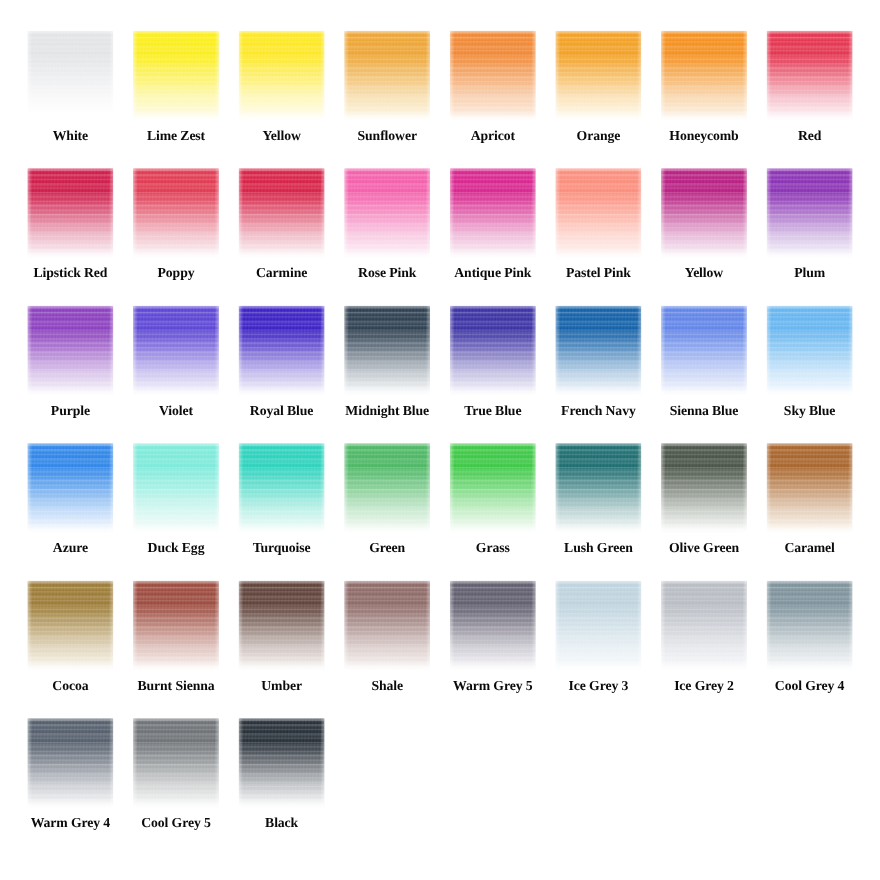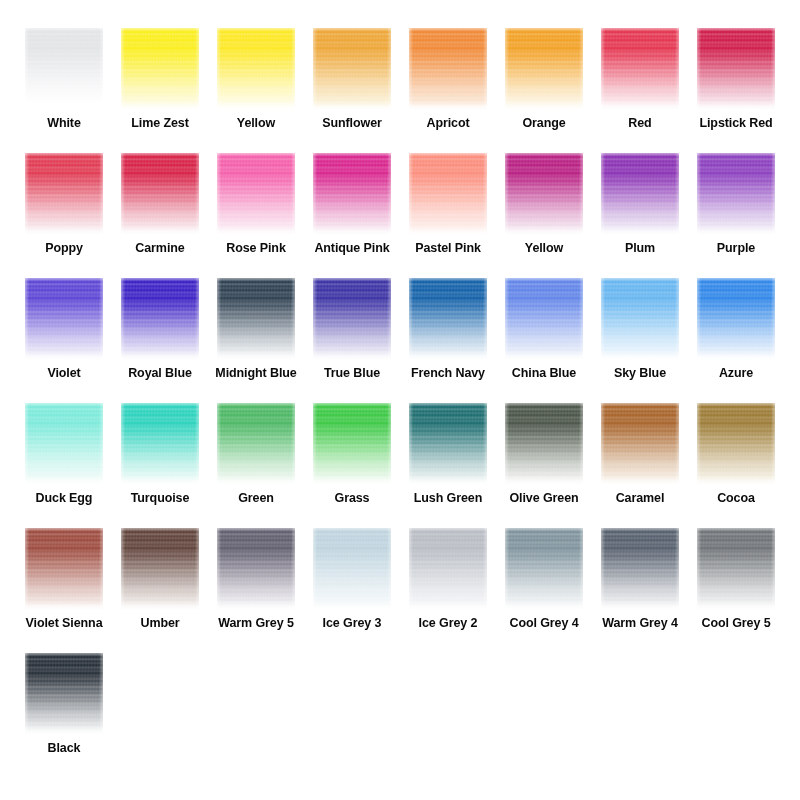--- a/index.html
+++ b/index.html
@@ -15,20 +15,21 @@
     -webkit-font-smoothing: antialiased;
     overflow: hidden;
   }
 
   #swatch-chart {
     position: relative;
     width: 800px;
     height: 800px;
     box-sizing: border-box;
     padding: 22px 0 0 0;
+    font-family: Liberation Serif, serif;
   }
 
   .swatch-grid {
     display: grid;
     grid-template-columns: repeat(8, 96px);
     grid-auto-rows: 125px;
     justify-content: center;
     align-content: start;
   }
 
@@ -155,20 +156,26 @@
         <div class="swatch-label">Apricot</div>
       </div>
       <div class="swatch-cell">
         <div class="swatch-block">
           <div class="swatch-fill" style="background: linear-gradient(rgb(242, 160, 36) 0%, rgb(242, 160, 36) 26%, rgb(247, 196, 116) 52%, rgb(251, 227, 185) 74%, rgb(253, 246, 227) 92%, rgb(255, 255, 255) 100%);"></div>
         </div>
         <div class="swatch-label">Orange</div>
       </div>
       <div class="swatch-cell">
         <div class="swatch-block">
+          <div class="swatch-fill" style="background: linear-gradient(rgb(244, 144, 31) 0%, rgb(244, 144, 31) 26%, rgb(247, 183, 110) 52%, rgb(249, 217, 178) 74%, rgb(251, 237, 219) 92%, rgb(255, 255, 255) 100%);"></div>
+        </div>
+        <div class="swatch-label">Honeycomb</div>
+      </div>
+      <div class="swatch-cell">
+        <div class="swatch-block">
           <div class="swatch-fill" style="background: linear-gradient(rgb(228, 52, 79) 0%, rgb(228, 52, 79) 26%, rgb(238, 128, 146) 52%, rgb(246, 194, 203) 74%, rgb(251, 234, 238) 92%, rgb(255, 255, 255) 100%);"></div>
         </div>
         <div class="swatch-label">Red</div>
       </div>
       <div class="swatch-cell">
         <div class="swatch-block">
           <div class="swatch-fill" style="background: linear-gradient(rgb(207, 28, 74) 0%, rgb(207, 28, 74) 26%, rgb(224, 112, 142) 52%, rgb(238, 184, 200) 74%, rgb(247, 228, 236) 92%, rgb(255, 255, 255) 100%);"></div>
         </div>
         <div class="swatch-label">Lipstick Red</div>
       </div>
@@ -247,21 +254,21 @@
       <div class="swatch-cell">
         <div class="swatch-block">
           <div class="swatch-fill" style="background: linear-gradient(rgb(18, 96, 168) 0%, rgb(18, 96, 168) 26%, rgb(107, 156, 201) 52%, rgb(184, 208, 229) 74%, rgb(231, 239, 246) 92%, rgb(255, 255, 255) 100%);"></div>
         </div>
         <div class="swatch-label">French Navy</div>
       </div>
       <div class="swatch-cell">
         <div class="swatch-block">
           <div class="swatch-fill" style="background: linear-gradient(rgb(97, 132, 232) 0%, rgb(97, 132, 232) 26%, rgb(155, 177, 240) 52%, rgb(204, 215, 246) 74%, rgb(234, 239, 250) 92%, rgb(255, 255, 255) 100%);"></div>
         </div>
-        <div class="swatch-label">China Blue</div>
+        <div class="swatch-label">Sienna Blue</div>
       </div>
       <div class="swatch-cell">
         <div class="swatch-block">
           <div class="swatch-fill" style="background: linear-gradient(rgb(102, 181, 240) 0%, rgb(102, 181, 240) 26%, rgb(158, 208, 245) 52%, rgb(206, 231, 250) 74%, rgb(235, 245, 253) 92%, rgb(255, 255, 255) 100%);"></div>
         </div>
         <div class="swatch-label">Sky Blue</div>
       </div>
       <div class="swatch-cell">
         <div class="swatch-block">
           <div class="swatch-fill" style="background: linear-gradient(rgb(47, 134, 232) 0%, rgb(47, 134, 232) 26%, rgb(125, 179, 240) 52%, rgb(192, 218, 248) 74%, rgb(233, 242, 252) 92%, rgb(255, 255, 255) 100%);"></div>
@@ -313,27 +320,33 @@
       <div class="swatch-cell">
         <div class="swatch-block">
           <div class="swatch-fill" style="background: linear-gradient(rgb(156, 123, 54) 0%, rgb(156, 123, 54) 26%, rgb(193, 172, 126) 52%, rgb(225, 213, 188) 74%, rgb(244, 239, 226) 92%, rgb(255, 255, 255) 100%);"></div>
         </div>
         <div class="swatch-label">Cocoa</div>
       </div>
       <div class="swatch-cell">
         <div class="swatch-block">
           <div class="swatch-fill" style="background: linear-gradient(rgb(156, 74, 62) 0%, rgb(156, 74, 62) 26%, rgb(193, 140, 131) 52%, rgb(224, 196, 191) 74%, rgb(243, 231, 227) 92%, rgb(255, 255, 255) 100%);"></div>
         </div>
-        <div class="swatch-label">Violet Sienna</div>
+        <div class="swatch-label">Burnt Sienna</div>
       </div>
       <div class="swatch-cell">
         <div class="swatch-block">
           <div class="swatch-fill" style="background: linear-gradient(rgb(95, 66, 57) 0%, rgb(95, 66, 57) 26%, rgb(155, 136, 130) 52%, rgb(207, 196, 192) 74%, rgb(239, 233, 230) 92%, rgb(255, 255, 255) 100%);"></div>
         </div>
         <div class="swatch-label">Umber</div>
+      </div>
+      <div class="swatch-cell">
+        <div class="swatch-block">
+          <div class="swatch-fill" style="background: linear-gradient(rgb(141, 106, 103) 0%, rgb(141, 106, 103) 26%, rgb(183, 160, 158) 52%, rgb(220, 207, 205) 74%, rgb(242, 235, 234) 92%, rgb(255, 255, 255) 100%);"></div>
+        </div>
+        <div class="swatch-label">Shale</div>
       </div>
       <div class="swatch-cell">
         <div class="swatch-block">
           <div class="swatch-fill" style="background: linear-gradient(rgb(96, 93, 110) 0%, rgb(96, 93, 110) 26%, rgb(156, 153, 165) 52%, rgb(207, 205, 212) 74%, rgb(238, 237, 241) 92%, rgb(255, 255, 255) 100%);"></div>
         </div>
         <div class="swatch-label">Warm Grey 5</div>
       </div>
       <div class="swatch-cell">
         <div class="swatch-block">
           <div class="swatch-fill" style="background: linear-gradient(rgb(190, 211, 222) 0%, rgb(190, 211, 222) 26%, rgb(213, 227, 234) 52%, rgb(232, 240, 244) 74%, rgb(244, 248, 250) 92%, rgb(255, 255, 255) 100%);"></div>

